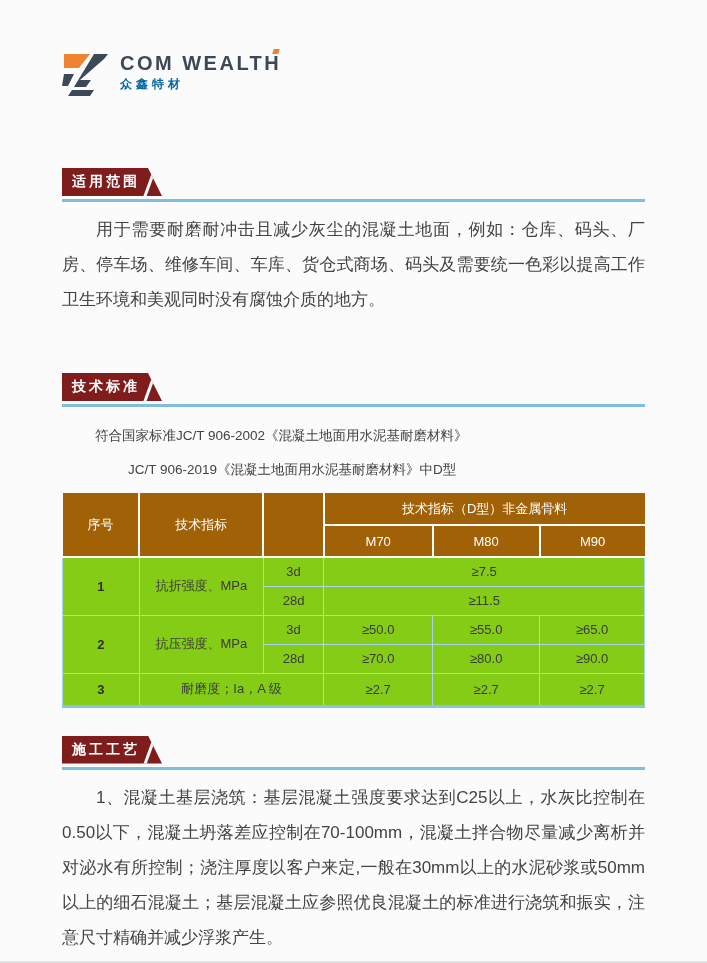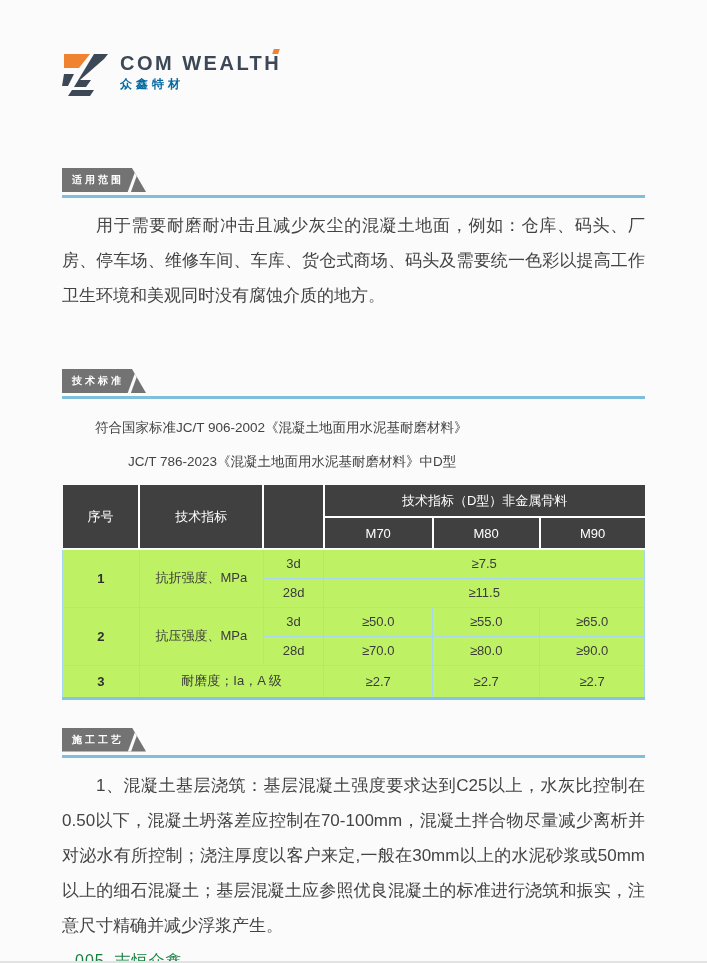--- a/index.html
+++ b/index.html
@@ -53,24 +53,24 @@
 
   
   .content { margin: 0 62px; }
 
   
   .section { }
   .section-head { position: relative; }
   .section-tag {
     position: relative;
     display: inline-block;
-    background: #737373;
+    background: #7f1d1d;
     color: #ffffff;
     font-weight: bold;
-    font-size: 10px;
+    font-size: 14px;
     letter-spacing: 3px;
     padding: 5px 22px 5px 10px;
     clip-path: polygon(0 0, calc(100% - 14px) 0, 100% 100%, 0 100%);
   }
   .section-tag::after {
     content: "";
     position: absolute;
     right: 12px;
     top: -4px;
     width: 3px;
@@ -101,31 +101,31 @@
     width: 100%;
     border-collapse: collapse;
     table-layout: fixed;
     font-size: 13px;
   }
   table.spec th, table.spec td {
     text-align: center;
     vertical-align: middle;
   }
   thead th {
-    background: #404040;
+    background: #a16207;
     color: #ffffff;
     font-weight: normal;
     border: 2px solid #ffffff;
     height: 32px;
   }
   thead tr:first-child th { border-top: none; }
   thead th:first-child { border-left: none; text-align: center; }
   thead th.last-col { border-right: none; }
   tbody td {
-    background: #bef264;
+    background: #84cc16;
     border: 1px solid #a6d7ef;
     height: 29px;
     color: #3b3b3b;
   }
   tbody tr:last-child td { border-bottom: 3px solid #85c4e4; height: 33px; }
   td.no-cell { font-weight: bold; color: #2f2f2f; }
   .col-no    { width: 13.2%; }
   .col-item  { width: 21.3%; }
   .col-age   { width: 10.4%; }
   .col-m70   { width: 18.7%; }
@@ -172,21 +172,21 @@
     </div>
     <p class="para">用于需要耐磨耐冲击且减少灰尘的混凝土地面，例如：仓库、码头、厂房、停车场、维修车间、车库、货仓式商场、码头及需要统一色彩以提高工作卫生环境和美观同时没有腐蚀介质的地方。</p>
   </div>
 
   <div class="section sec-standards">
     <div class="section-head">
       <span class="section-tag">技术标准</span>
       <div class="section-rule"></div>
     </div>
     <p class="std-line1">符合国家标准JC/T 906-2002《混凝土地面用水泥基耐磨材料》</p>
-    <p class="std-line2">JC/T 786-2023《混凝土地面用水泥基耐磨材料》中D型</p>
+    <p class="std-line2">JC/T 906-2019《混凝土地面用水泥基耐磨材料》中D型</p>
 
     <div class="table-wrap">
       <table class="spec">
         <colgroup>
           <col class="col-no">
             <col class="col-item">
             <col class="col-age">
           <col class="col-m70">
             <col class="col-m80">
             <col class="col-m90">

